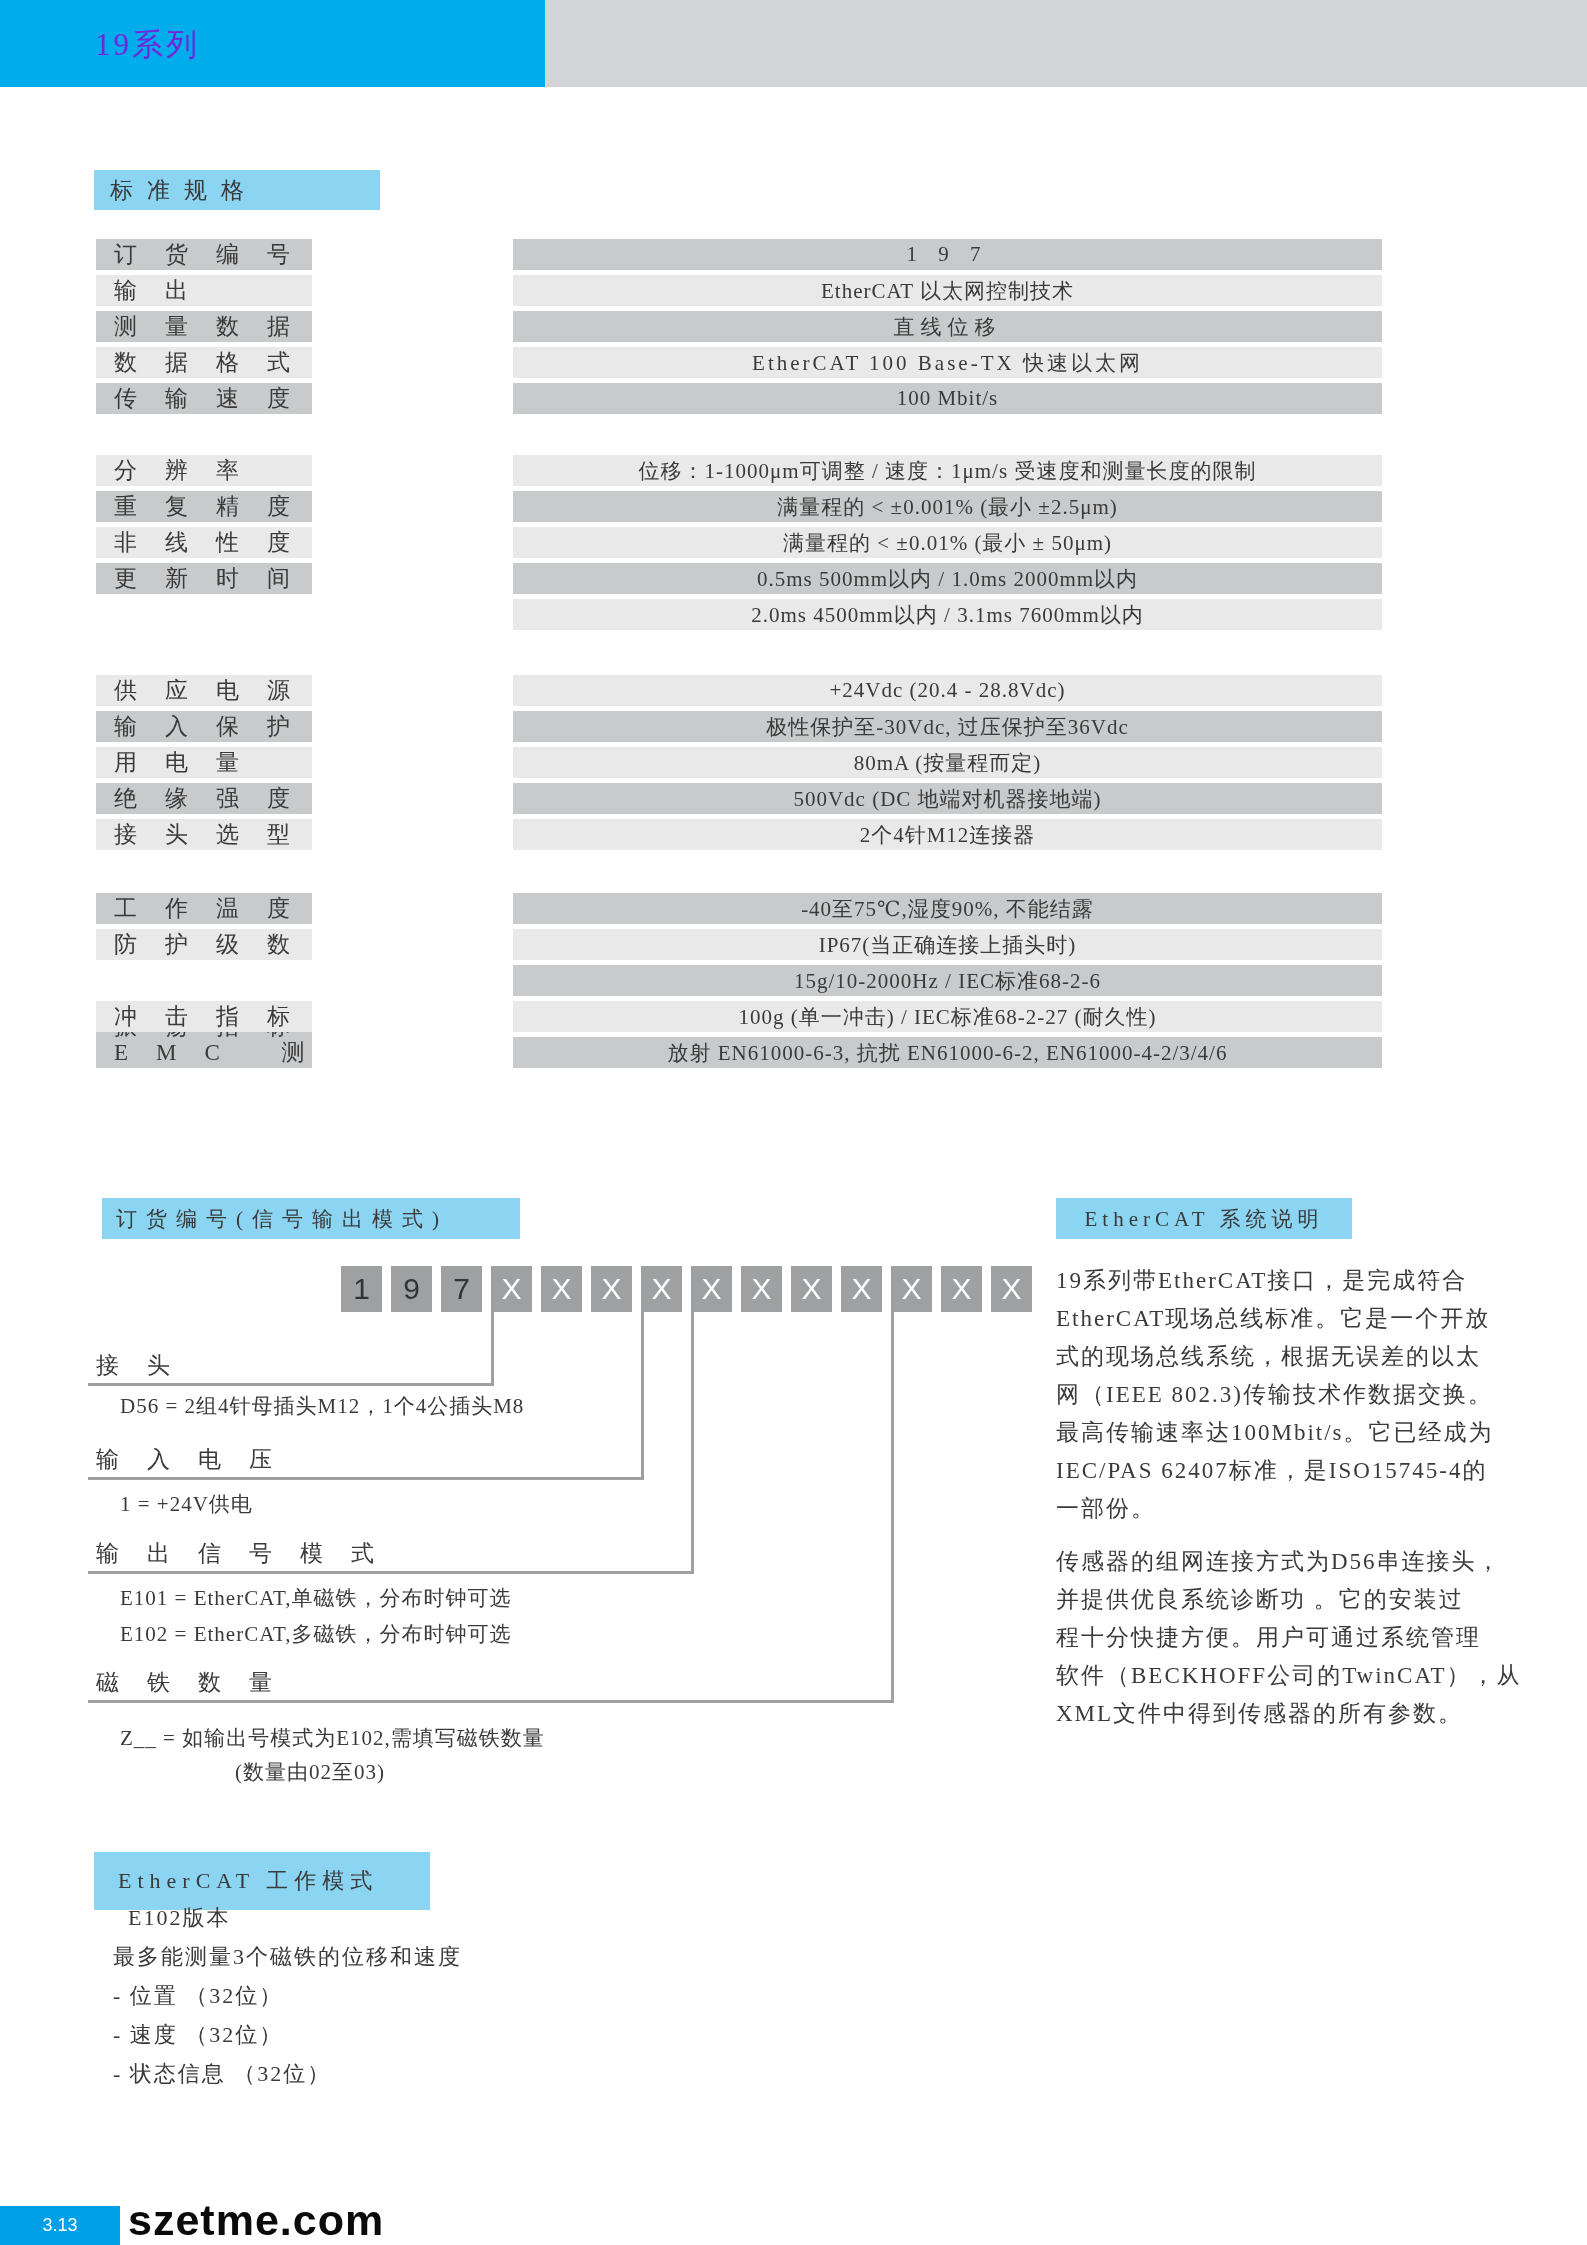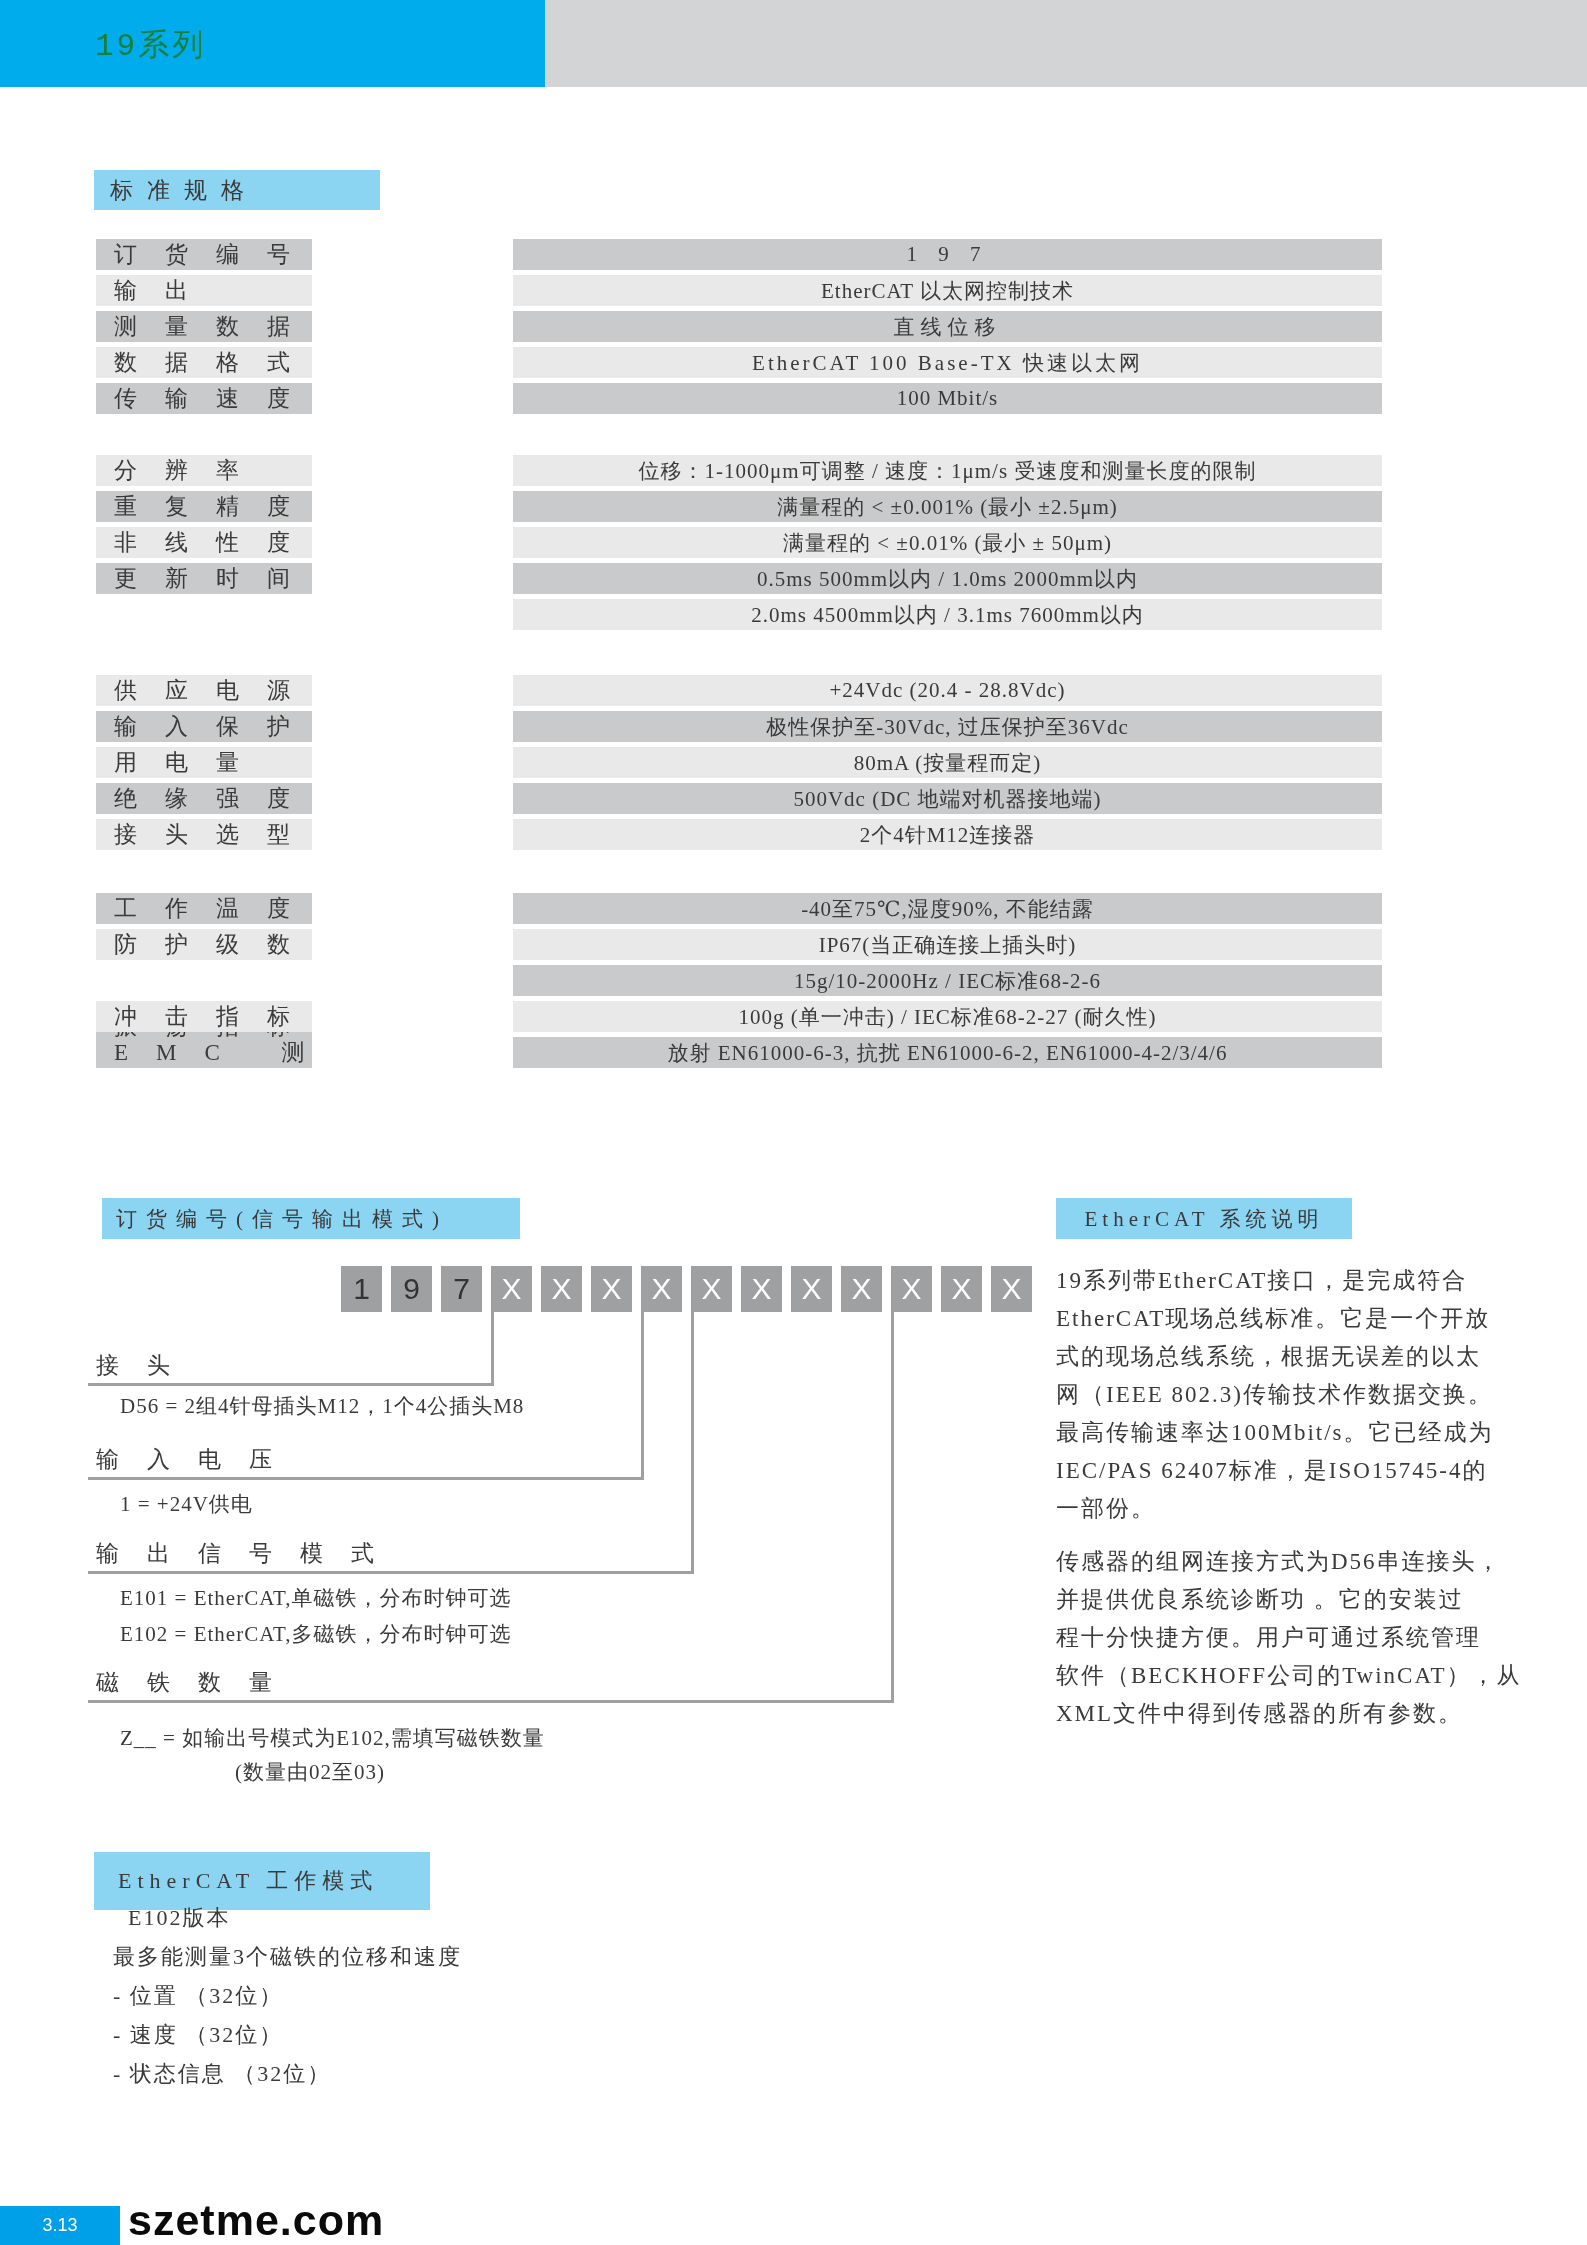--- a/index.html
+++ b/index.html
@@ -4,21 +4,21 @@
 <style>
   html,body{margin:0;padding:0;background:#ffffff;}
   .page{
     position:relative;width:1587px;height:2245px;background:#ffffff;overflow:hidden;
     font-family:"Liberation Serif","DejaVu Serif",serif;color:#3a3a3a;
   }
   .abs{position:absolute;}
   
   .banner-blue{left:0;top:0;width:545px;height:87px;background:#00acec;}
   .banner-gray{left:545px;top:0;width:1042px;height:87px;background:#d3d4d6;}
-  .banner-title{left:95px;top:24px;font-size:31px;color:#15803d;letter-spacing:3px;font-family:Liberation Mono, monospace;}
+  .banner-title{left:95px;top:24px;font-size:31px;color:#6d28d9;letter-spacing:3px;}
   
   .blue-hd{background:#8bd4f2;color:#3a3a3a;display:flex;align-items:center;font-size:22px;}
   
   .cell{display:flex;align-items:center;height:31px;font-size:21px;}
   .lab{left:96px;width:216px;padding-left:18px;box-sizing:border-box;letter-spacing:28px;font-size:23px;white-space:nowrap;overflow:hidden;}
   .val{left:513px;width:869px;justify-content:center;text-align:center;letter-spacing:1px;white-space:nowrap;}
   .dark{background:#c9cacb;}
   .light{background:#e9e9ea;}
   
   .codebox{top:1266px;width:41px;height:46px;background:#9fa0a2;display:flex;align-items:center;justify-content:center;

